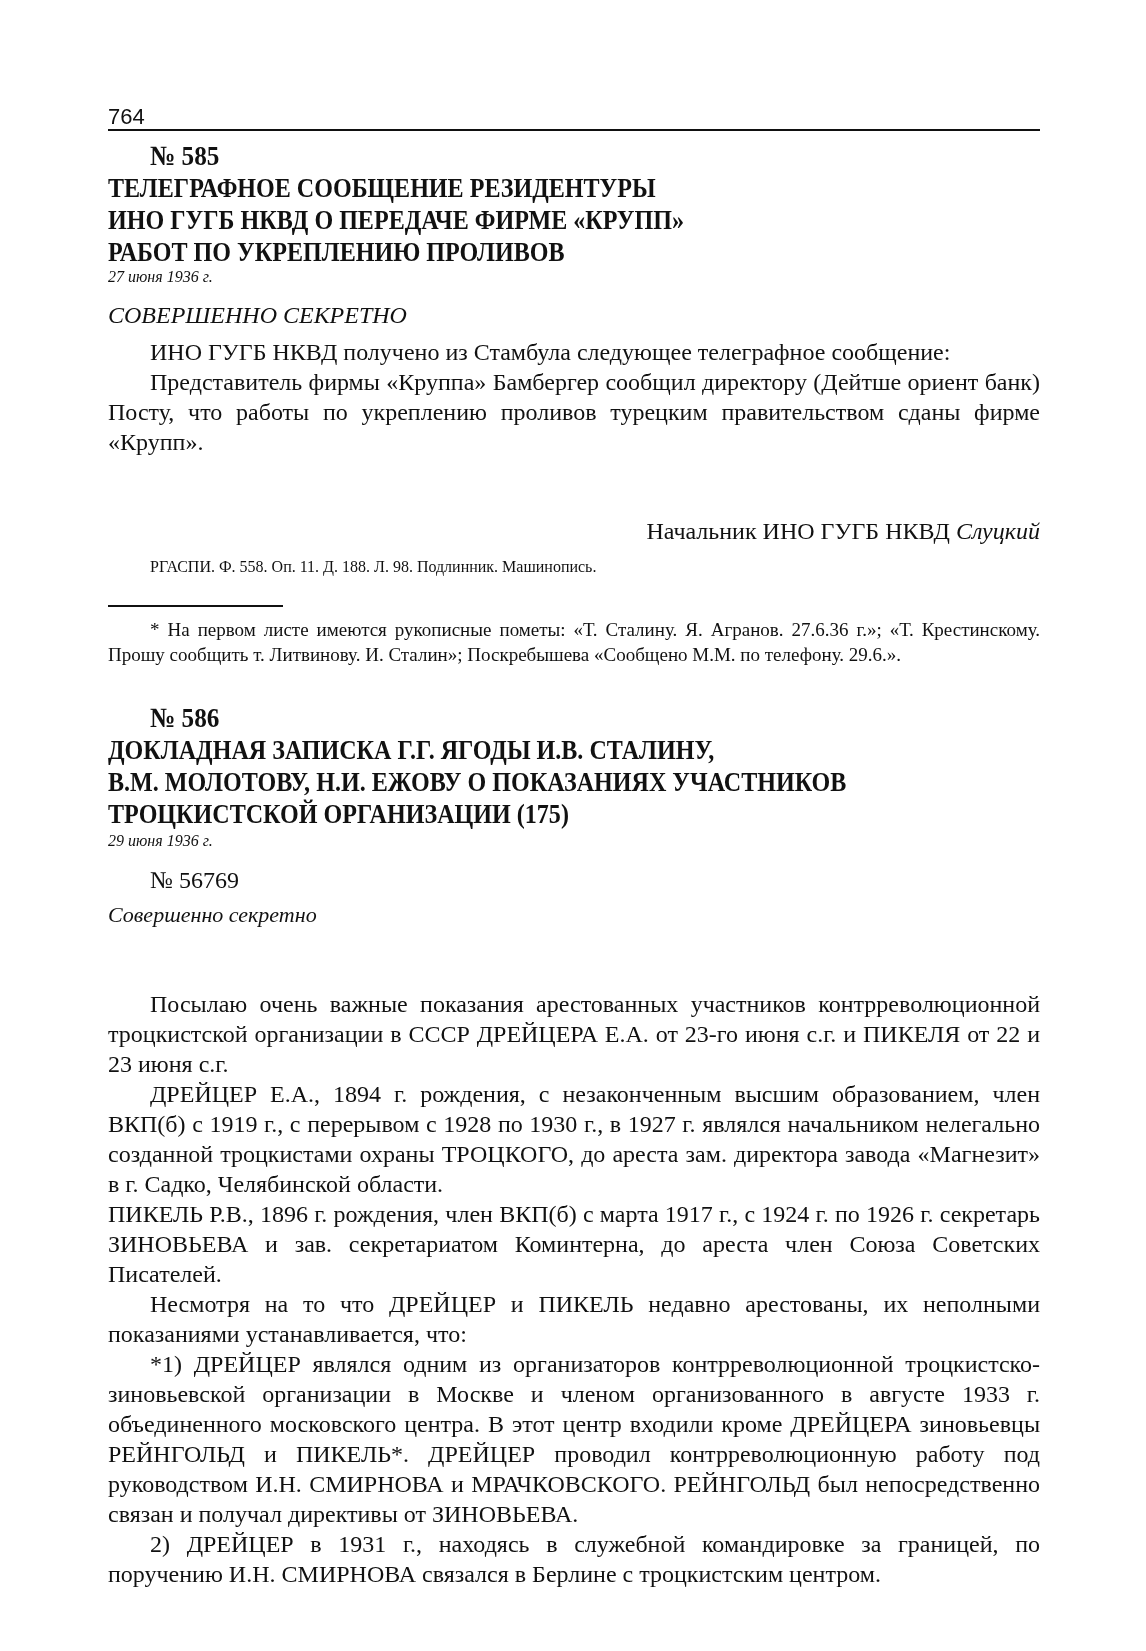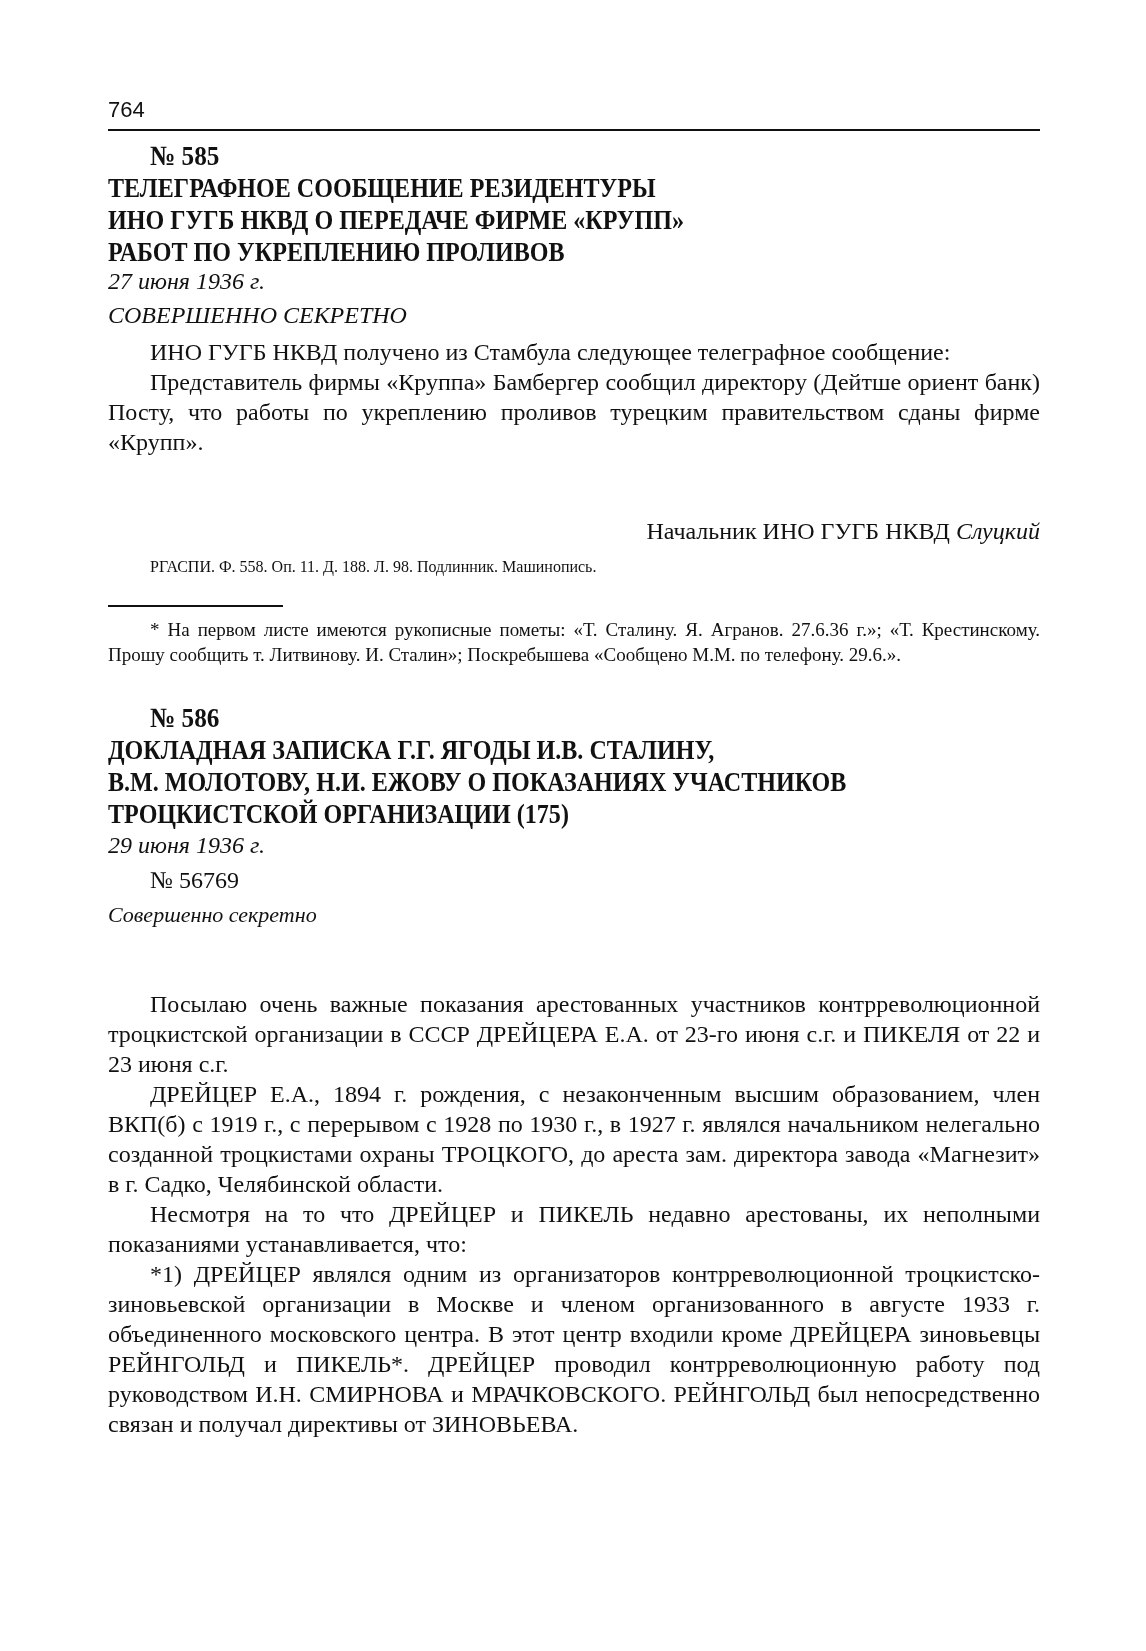--- a/index.html
+++ b/index.html
@@ -1,25 +1,25 @@
 <!DOCTYPE html>
 <html><head>
 <meta charset="utf-8">
 <style>
   html, body { margin: 0; padding: 0; background: #ffffff; }
   body { width: 1146px; height: 1651px; position: relative; overflow: hidden; color: #111; }
   .page { position: absolute; left: 108px; top: 0; width: 932px; }
   .running-head { position: absolute; top: 96px; left: 0; width: 932px; height: 32px;
     font-family: "Liberation Sans", sans-serif; font-size: 19px; }
-  .running-head .pnum { position: absolute; left: 0; top: 1px; font-size: 22px; }
+  .running-head .pnum { position: absolute; left: 0; top: 8px; font-size: 22px; }
   .running-head .rtitle { position: absolute; right: 0; top: 4px; }
   .head-rule { position: absolute; top: 129px; left: 0; width: 932px; height: 2px; background: #111; }
   .doc-num { position: absolute; left: 42px; font-family: "Liberation Serif", serif; font-weight: bold; font-size: 28px; transform: scaleX(0.9); transform-origin: left; }
   .doc-title { position: absolute; left: 0; font-family: "Liberation Serif", serif; font-weight: bold; font-size: 28px; line-height: 32px; transform: scaleX(0.86); transform-origin: left; white-space: nowrap; }
-  .date { position: absolute; left: 0; font-family: "Liberation Serif", serif; font-style: italic; font-size: 24px; }
+  .date { position: absolute; left: 0; font-family: "Liberation Serif", serif; font-style: italic; font-size: 16px; }
   .secret { position: absolute; left: 0; font-family: "Liberation Serif", serif; font-style: italic; font-size: 24px; }
   .body-text { position: absolute; left: 0; width: 932px; font-family: "Liberation Serif", serif; font-size: 24px; line-height: 30px; text-align: justify; }
   .body-text p { margin: 0; text-indent: 42px; }
   .body-text p.noindent { text-indent: 0; }
   .sign { position: absolute; right: 0; font-family: "Liberation Serif", serif; font-size: 24px; }
   .sign i { font-style: italic; }
   .archive { position: absolute; left: 42px; font-family: "Liberation Serif", serif; font-size: 16px; }
   .fn-rule { position: absolute; left: 0; width: 175px; height: 2px; background: #111; }
   .footnote { position: absolute; left: 0; width: 932px; font-family: "Liberation Serif", serif; font-size: 19px; line-height: 25px; text-align: justify; }
   .footnote p { margin: 0; text-indent: 42px; }
@@ -68,17 +68,19 @@
     <div>В.М. МОЛОТОВУ, Н.И. ЕЖОВУ О ПОКАЗАНИЯХ УЧАСТНИКОВ</div>
     <div>ТРОЦКИСТСКОЙ ОРГАНИЗАЦИИ (175)</div>
   </div>
   <div class="date" style="top:832px;">29 июня 1936 г.</div>
   <div class="reg-num" style="top:867px;">№ 56769</div>
   <div class="doc-sub-secret" style="top:902px;">Совершенно секретно</div>
 
   <div class="body-text" style="top:989px;">
     <p>Посылаю очень важные показания арестованных участников контрреволюционной троцкистской организации в СССР ДРЕЙЦЕРА Е.А. от 23-го июня с.г. и ПИКЕЛЯ от 22 и 23 июня с.г.</p>
     <p>ДРЕЙЦЕР Е.А., 1894 г. рождения, с незаконченным высшим образованием, член ВКП(б) с 1919 г., с перерывом с 1928 по 1930 г., в 1927 г. являлся начальником нелегально созданной троцкистами охраны ТРОЦКОГО, до ареста зам. директора завода «Магнезит» в г. Садко, Челябинской области.</p>
+    <p class="noindent">ПИКЕЛЬ Р.В., 1896 г. рождения, член ВКП(б) с марта 1917 г., с 1924 г. по 1926 г. секретарь ЗИНОВЬЕВА и зав. секретариатом Коминтерна, до ареста член Союза Советских Писателей.</p>
     <p>Несмотря на то что ДРЕЙЦЕР и ПИКЕЛЬ недавно арестованы, их неполными показаниями устанавливается, что:</p>
     <p>*1) ДРЕЙЦЕР являлся одним из организаторов контрреволюционной троцкистско-зиновьевской организации в Москве и членом организованного в августе 1933 г. объединенного московского центра. В этот центр входили кроме ДРЕЙЦЕРА зиновьевцы РЕЙНГОЛЬД и ПИКЕЛЬ*. ДРЕЙЦЕР проводил контрреволюционную работу под руководством И.Н. СМИРНОВА и МРАЧКОВСКОГО. РЕЙНГОЛЬД был непосредственно связан и получал директивы от ЗИНОВЬЕВА.</p>
+    <p>2) ДРЕЙЦЕР в 1931 г., находясь в служебной командировке за границей, по поручению И.Н. СМИРНОВА связался в Берлине с троцкистским центром.</p>
   </div>
 
 </div>
 
 </body></html>

